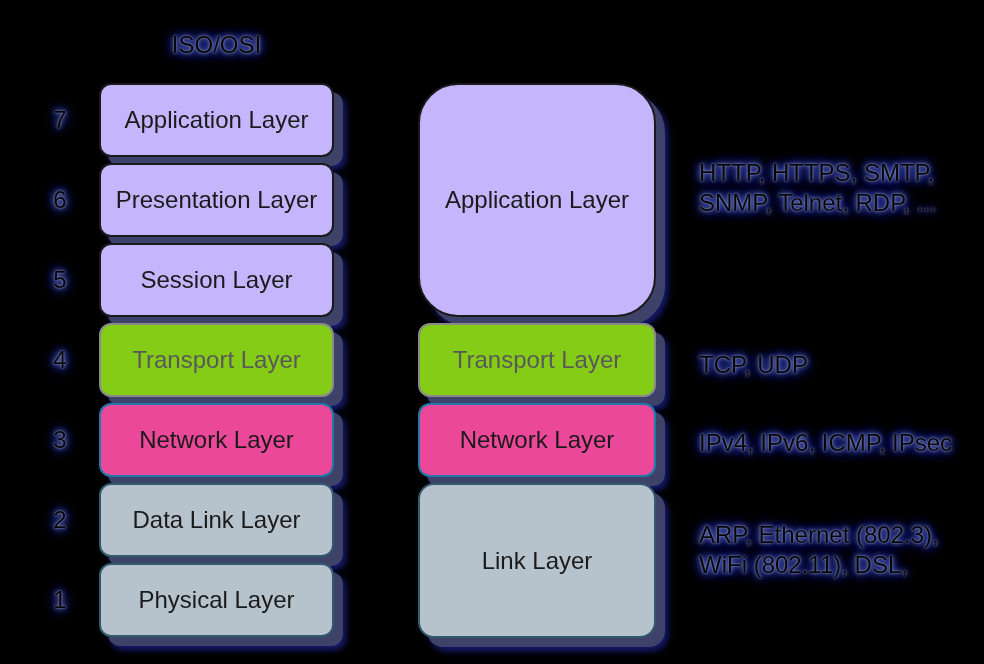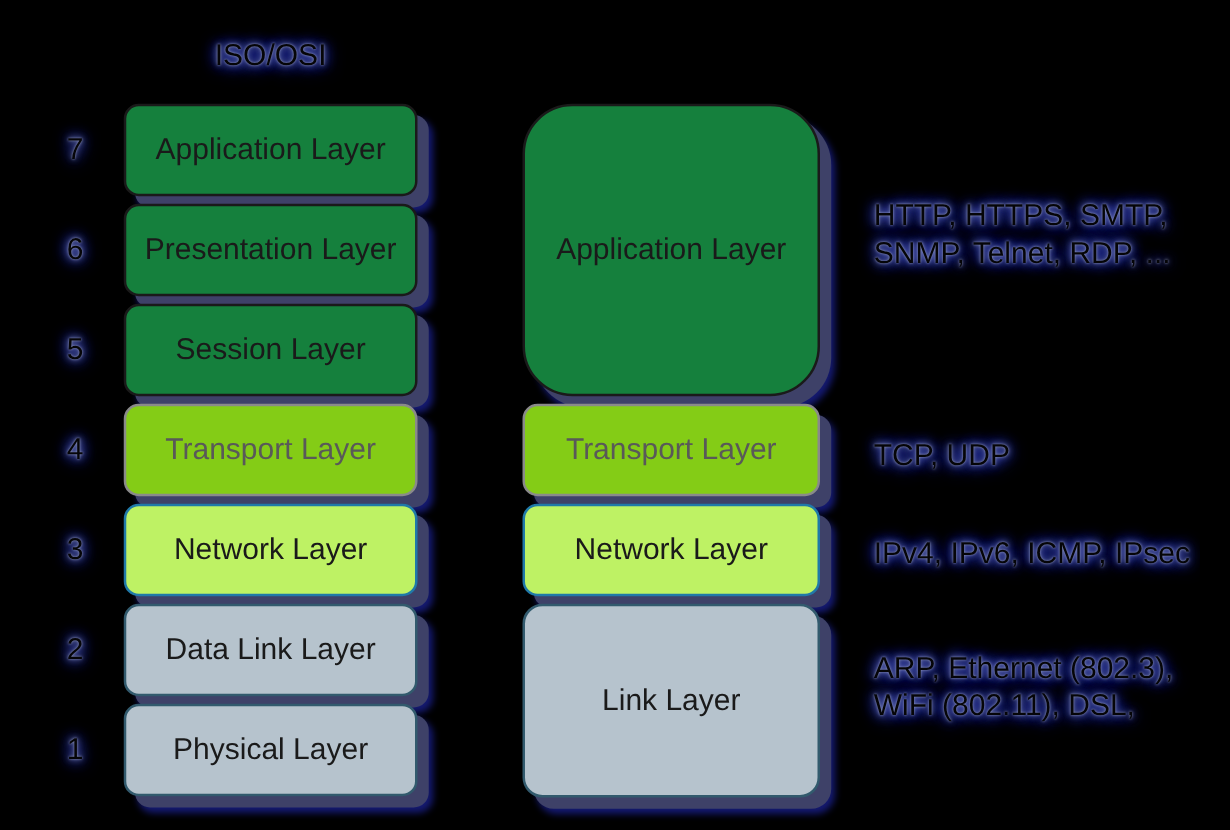--- a/index.html
+++ b/index.html
@@ -24,23 +24,23 @@
   .row-num{
     position:absolute;left:22px;width:44px;height:32px;line-height:32px;
     text-align:center;font-size:24px;
   }
   .layer{
     position:absolute;display:flex;align-items:center;justify-content:center;
     border:2px solid #1a1a1a;border-radius:12px;font-size:24px;color:#1a1a1a;
     box-sizing:border-box;
     box-shadow: 9px 9px 0 0 #3e4168, 12px 13px 6px rgba(38,48,210,0.55);
   }
-  .layer.white{background:#15803d;border-color:#1a1a1a;}
+  .layer.white{background:#c4b5fd;border-color:#1a1a1a;}
   .layer.lightgray{background:#84cc16;border-color:#8a8a8a;color:#595959;}
-  .layer.blue{background:#bef264;border-color:#2079a8;}
+  .layer.blue{background:#ec4899;border-color:#2079a8;}
   .layer.gray{background:#b6c3cd;border-color:#325a6d;text-align:right;}
   .layer.tall{border-radius:40px;}
   .layer.semitall{border-radius:16px;}
   .osi-col{left:83px;width:235px;}
   .tcp-col{left:402px;width:238px;}
   .proto{
     position:absolute;left:683px;width:300px;font-size:24px;line-height:30px;
   }
   .proto div{white-space:nowrap;}
 </style>

